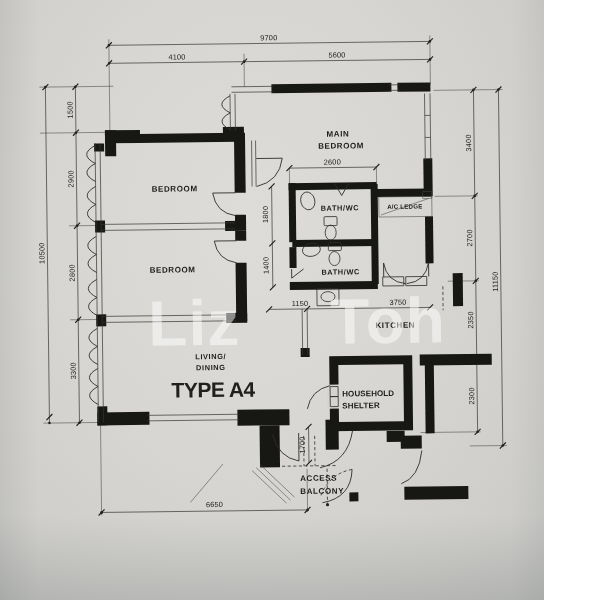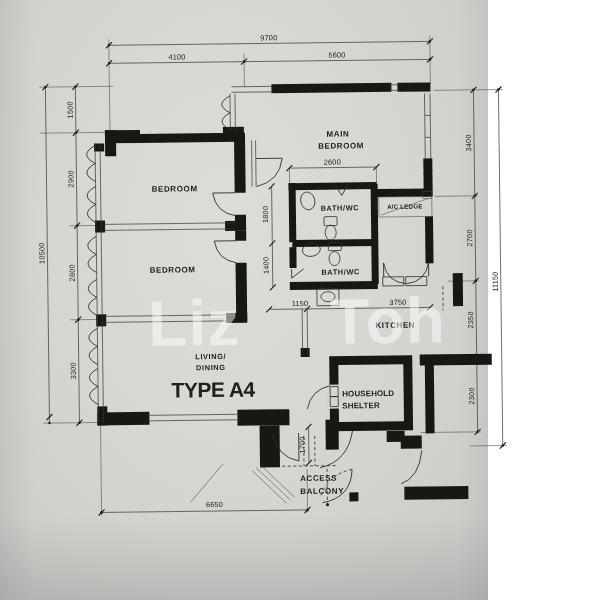--- a/index.html
+++ b/index.html
@@ -1,18 +1,18 @@
 <!DOCTYPE html>
 <html><head>
 <meta charset="utf-8">
 <style>
   html,body{margin:0;padding:0;}
   body{width:600px;height:600px;overflow:hidden;font-family:"Liberation Sans",sans-serif;}
   #photo{
-    width:488px;height:600px;position:relative;
+    width:544px;height:600px;position:relative;
     background:
       linear-gradient(180deg, rgba(0,0,0,0) 86%, rgba(90,100,96,0.10) 93%, rgba(74,84,82,0.18) 100%),
       linear-gradient(90deg, rgba(80,86,86,0.10) 0%, rgba(0,0,0,0) 7%, rgba(0,0,0,0) 94%, rgba(90,96,96,0.08) 100%),
       radial-gradient(ellipse at 46% 38%, #dddcd9 0%, #d7d6d3 45%, #cfcecb 78%, #c7c7c5 100%);
   }
   svg{position:absolute;left:0;top:0;transform:rotate(-0.7deg);transform-origin:50% 50%;}
   .thin{stroke:#34342f;stroke-width:0.7;fill:none;}
   .hair{stroke:#45453f;stroke-width:0.55;fill:none;}
   .wall{fill:#171714;stroke:none;}
   .door{stroke:#2d2d28;stroke-width:0.9;fill:none;}

